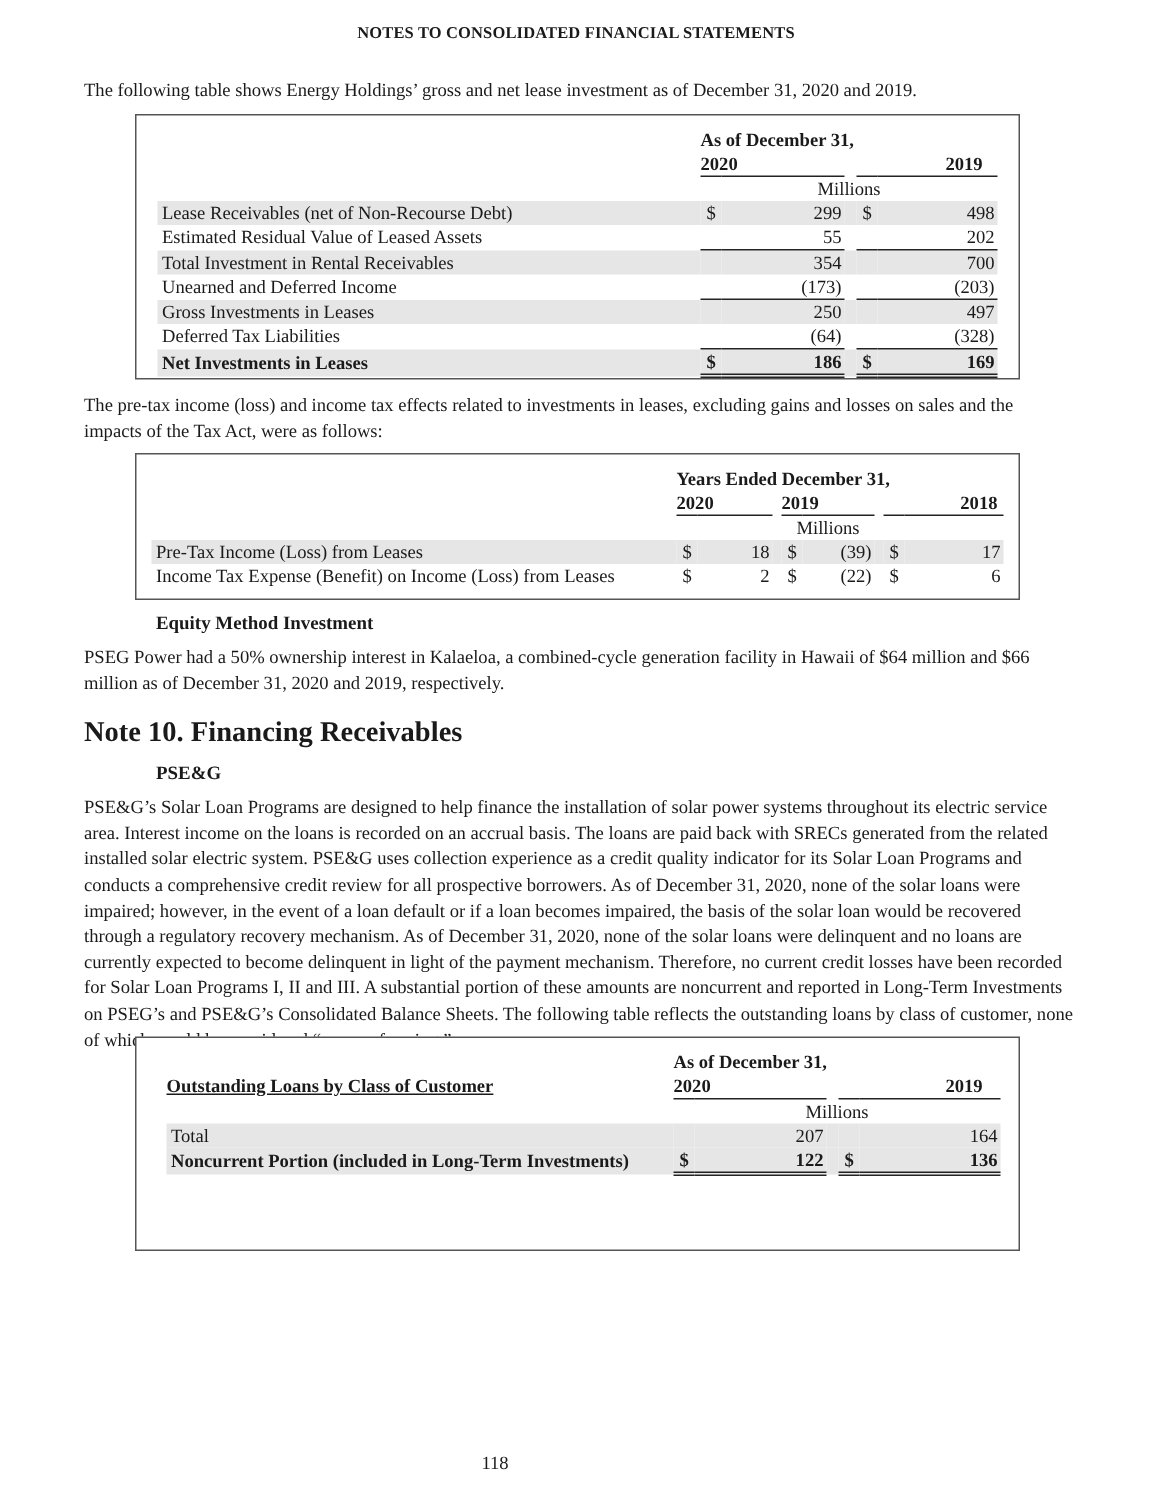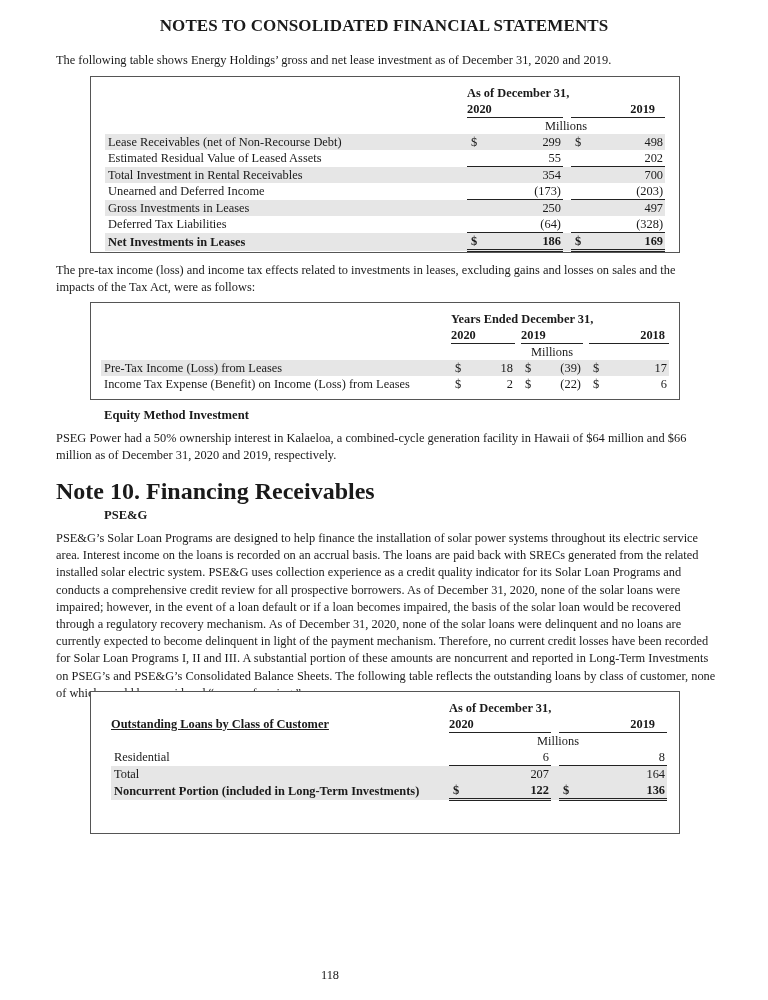--- a/index.html
+++ b/index.html
@@ -3,27 +3,27 @@
 <meta charset="utf-8">
 <style>
   html, body { margin: 0; padding: 0; background: #ffffff; }
   body {
     width: 768px; height: 1000px; position: relative; overflow: hidden;
     font-family: "Liberation Serif", "DejaVu Serif", serif;
     color: #1a1a1a; font-size: 12.4px;
   }
   .page-header {
     position: absolute; top: 16px; left: 0; width: 768px; text-align: center;
-    font-weight: bold; font-size: 17px; letter-spacing: 0.1px;
+    font-weight: bold; font-size: 11px; letter-spacing: 0.1px;
   }
   .para {
     position: absolute; left: 56px; width: 660px; line-height: 17.2px; margin: 0;
   }
   .subhead { position: absolute; left: 56px; font-weight: bold; font-size: 12.6px; margin-left: 48px; }
-  .note-title { position: absolute; left: 56px; top: 478px; font-weight: bold; font-size: 24px; }
+  .note-title { position: absolute; left: 56px; top: 478px; font-weight: bold; font-size: 19px; }
 
   .tbox {
     position: absolute; left: 90px; border: 1.5px solid #555; background: #fff;
     box-sizing: border-box;
   }
   table.fin { border-collapse: collapse; position: absolute; table-layout: fixed; }
   table.fin td { padding: 0; height: 16px; line-height: 16px; white-space: nowrap; }
   tr.shade td.c { background: #e6e6e6; }
   td.lbl { padding-left: 3px !important; }
   td.cur { text-align: left; padding-left: 4px !important; }
@@ -224,28 +224,20 @@
       <td colspan="2" class="hdr-center uline">2020</td>
       <td></td>
       <td colspan="2" class="hdr-center uline" style="text-align:right; padding-right:12px;">2019</td>
     </tr>
     <tr>
       <td></td>
       <td colspan="5" class="millions">Millions</td>
     </tr>
     </tbody>
       <tbody id="t3body">
-        <tr>
-          <td class="c lbl">Residential</td>
-          <td class="c cur uline"></td>
-          <td class="c num uline">6</td>
-          <td class="c sp"></td>
-          <td class="c cur uline"></td>
-          <td class="c num uline">8</td>
-        </tr>
         <tr class="shade">
           <td class="c lbl">Total</td>
           <td class="c cur"></td>
           <td class="c num">207</td>
           <td class="c sp"></td>
           <td class="c cur"></td>
           <td class="c num">164</td>
         </tr>
         <tr class="shade">
           <td class="c lbl bold">Noncurrent Portion (included in Long-Term Investments)</td>

